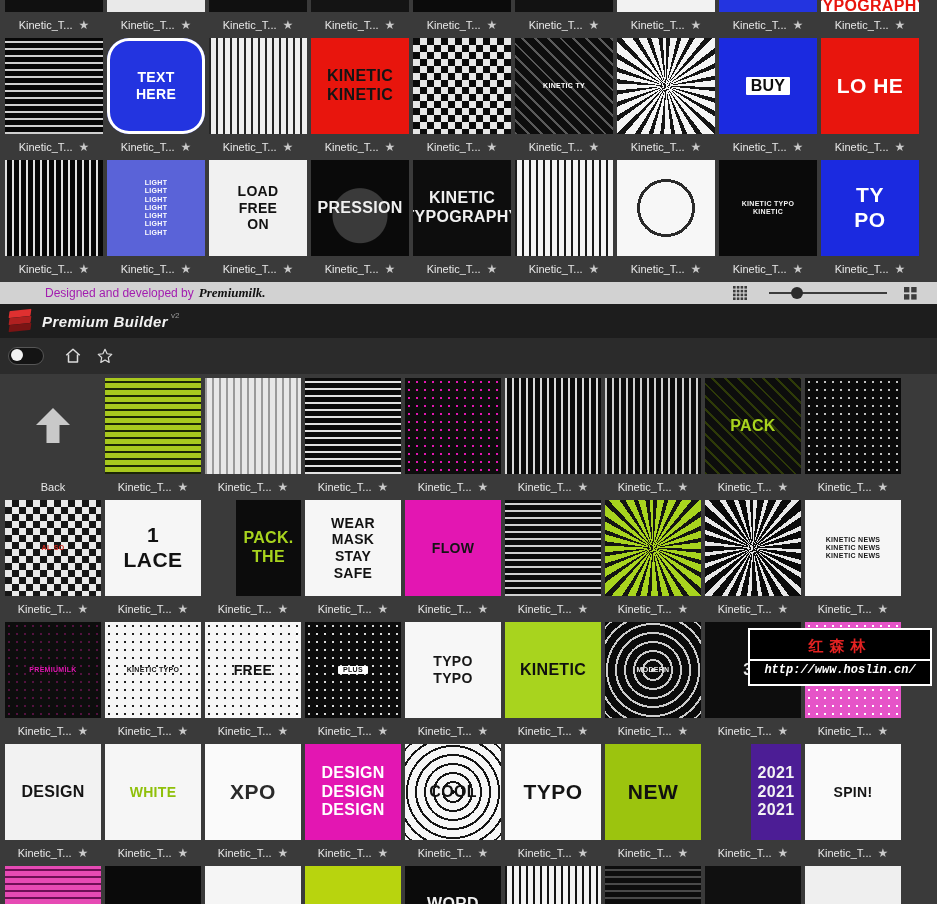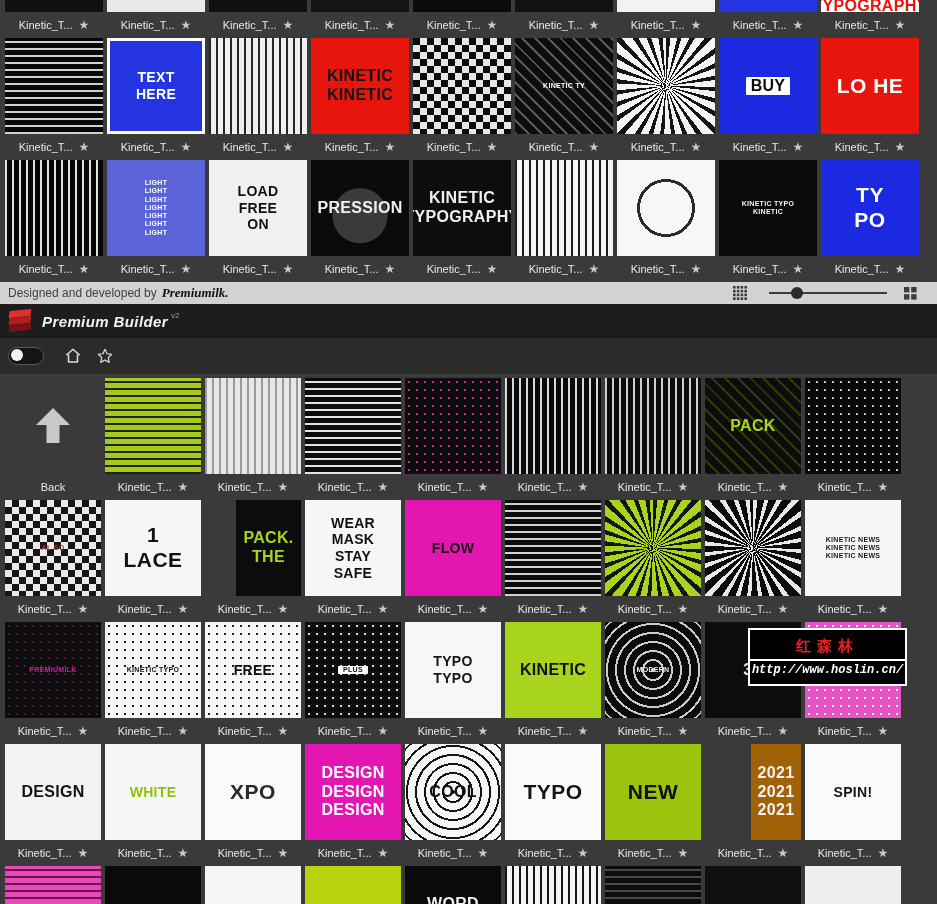--- a/index.html
+++ b/index.html
@@ -42,21 +42,21 @@
   .back-tile{display:flex;align-items:center;justify-content:center;background-color:transparent !important;cursor:pointer;}
   .up-arrow{position:relative;width:34px;height:36px;display:block;}
   .up-arrow::before{content:'';position:absolute;left:50%;top:0;transform:translateX(-50%);
      border-left:17px solid transparent;border-right:17px solid transparent;border-bottom:17px solid #c9c9c9;}
   .up-arrow::after{content:'';position:absolute;left:50%;top:16px;transform:translateX(-50%);
      width:13px;height:19px;background:#c9c9c9;}
 
   
   .credits{height:22px;background:#d2d2d2;display:flex;align-items:center;justify-content:space-between;padding:0 8px;}
   .credits-left{display:flex;align-items:baseline;gap:5px;}
-  .credit-text{font-size:12px;color:#404040;}
+  .credit-text{font-size:12px;color:#a21caf;margin-left:37px;}
   .credit-brand{font-family:"Liberation Serif",serif;font-style:italic;font-weight:700;font-size:13px;color:#111;cursor:pointer;}
   .credits-right{display:flex;align-items:center;gap:10px;}
   .size-slider{position:relative;width:118px;height:14px;cursor:pointer;}
   .size-slider .track{position:absolute;top:6px;left:0;right:0;height:2px;background:#3c3c3c;}
   .size-slider .knob{position:absolute;top:1px;left:22px;width:12px;height:12px;border-radius:50%;background:#2b2b2b;}
 
   
   .appbar{height:34px;background:#1d1d1d;display:flex;align-items:center;padding:0 8px;}
   .logo{position:relative;width:26px;height:24px;display:inline-block;margin-right:8px;}
   .logo i{position:absolute;left:1px;width:22px;height:7px;border-radius:1px;transform:rotate(-6deg) skewX(-14deg);}
@@ -72,21 +72,21 @@
   .toggle .tknob{position:absolute;left:2px;top:1px;width:12px;height:12px;border-radius:50%;background:#f2f2f2;}
   .tb-icon{display:inline-flex;align-items:center;justify-content:center;width:26px;height:26px;margin-right:6px;cursor:pointer;flex:none;}
   .searchbox{flex:1;margin-left:10px;height:26px;background:#3e3e3e;border:1px solid #6a6a6a;border-radius:6px;
              display:flex;align-items:center;padding:0 10px;gap:8px;}
   .searchbox input{flex:1;background:transparent;border:none;outline:none;color:#dddddd;font-size:13px;font-family:"Liberation Sans",sans-serif;}
   .searchbox input::placeholder{color:#9a9a9a;}
 
   .panel-main{padding-top:4px;}
 
   
-  .watermark{position:absolute;left:748px;top:628px;width:159px;height:58px;background:#000;border:2px solid #fff;
+  .watermark{position:absolute;left:748px;top:628px;width:184px;height:58px;background:#000;border:2px solid #fff;
              box-sizing:border-box;z-index:50;display:flex;flex-direction:column;justify-content:center;}
   .wm-title{color:#e32222;font-weight:700;font-size:15px;letter-spacing:6px;text-align:center;padding:2px 0 3px 0;}
   .wm-url{border-top:2px solid #fff;color:#ffffff;font-family:"Liberation Mono",monospace;font-style:italic;font-weight:700;
           font-size:12px;text-align:center;padding:2px 0;}
 </style>
 </head>
 <body>
 
 <div class="screen">
 
@@ -163,21 +163,21 @@
     <div id="grid-top" class="grid-mount top-width">
         <div class="grid-row">
           <div class="cell">
             <div class="thumb p-hlines" style="background-color: rgb(7, 7, 7); --fg: #cfcfcf;"></div>
             <div class="cap">
               <span class="lab">Kinetic_T...</span>
               <span class="star">★</span>
             </div>
           </div>
           <div class="cell">
-            <div class="thumb framed" style="background-color: rgb(35, 52, 224);">
+            <div class="thumb framed" style="background-color: rgb(35, 52, 224); border-radius: 22px;">
               <div class="t t-m"><span class="t-inner" style="color: rgb(255, 255, 255);">TEXT
 HERE</span></div>
             </div>
             <div class="cap">
               <span class="lab">Kinetic_T...</span>
               <span class="star">★</span>
             </div>
           </div>
           <div class="cell">
             <div class="thumb p-vlines" style="background-color: rgb(239, 239, 239); --fg: #262626;"></div>
@@ -696,21 +696,21 @@
           <div class="cell">
             <div class="thumb" style="background-color: rgb(156, 196, 14);">
               <div class="t t-l ital"><span class="t-inner" style="color: rgb(16, 16, 16);">NEW</span></div>
             </div>
             <div class="cap">
               <span class="lab">Kinetic_T...</span>
               <span class="star">★</span>
             </div>
           </div>
           <div class="cell">
-            <div class="thumb" style="background-color: #a16207; margin-left: 46px;">
+            <div class="thumb" style="background-color: #4c1d95; margin-left: 46px;">
               <div class="t t-s"><span class="t-inner" style="color: rgb(242, 242, 242);">2021
 2021
 2021</span></div>
             </div>
             <div class="cap">
               <span class="lab">Kinetic_T...</span>
               <span class="star">★</span>
             </div>
           </div>
           <div class="cell">

